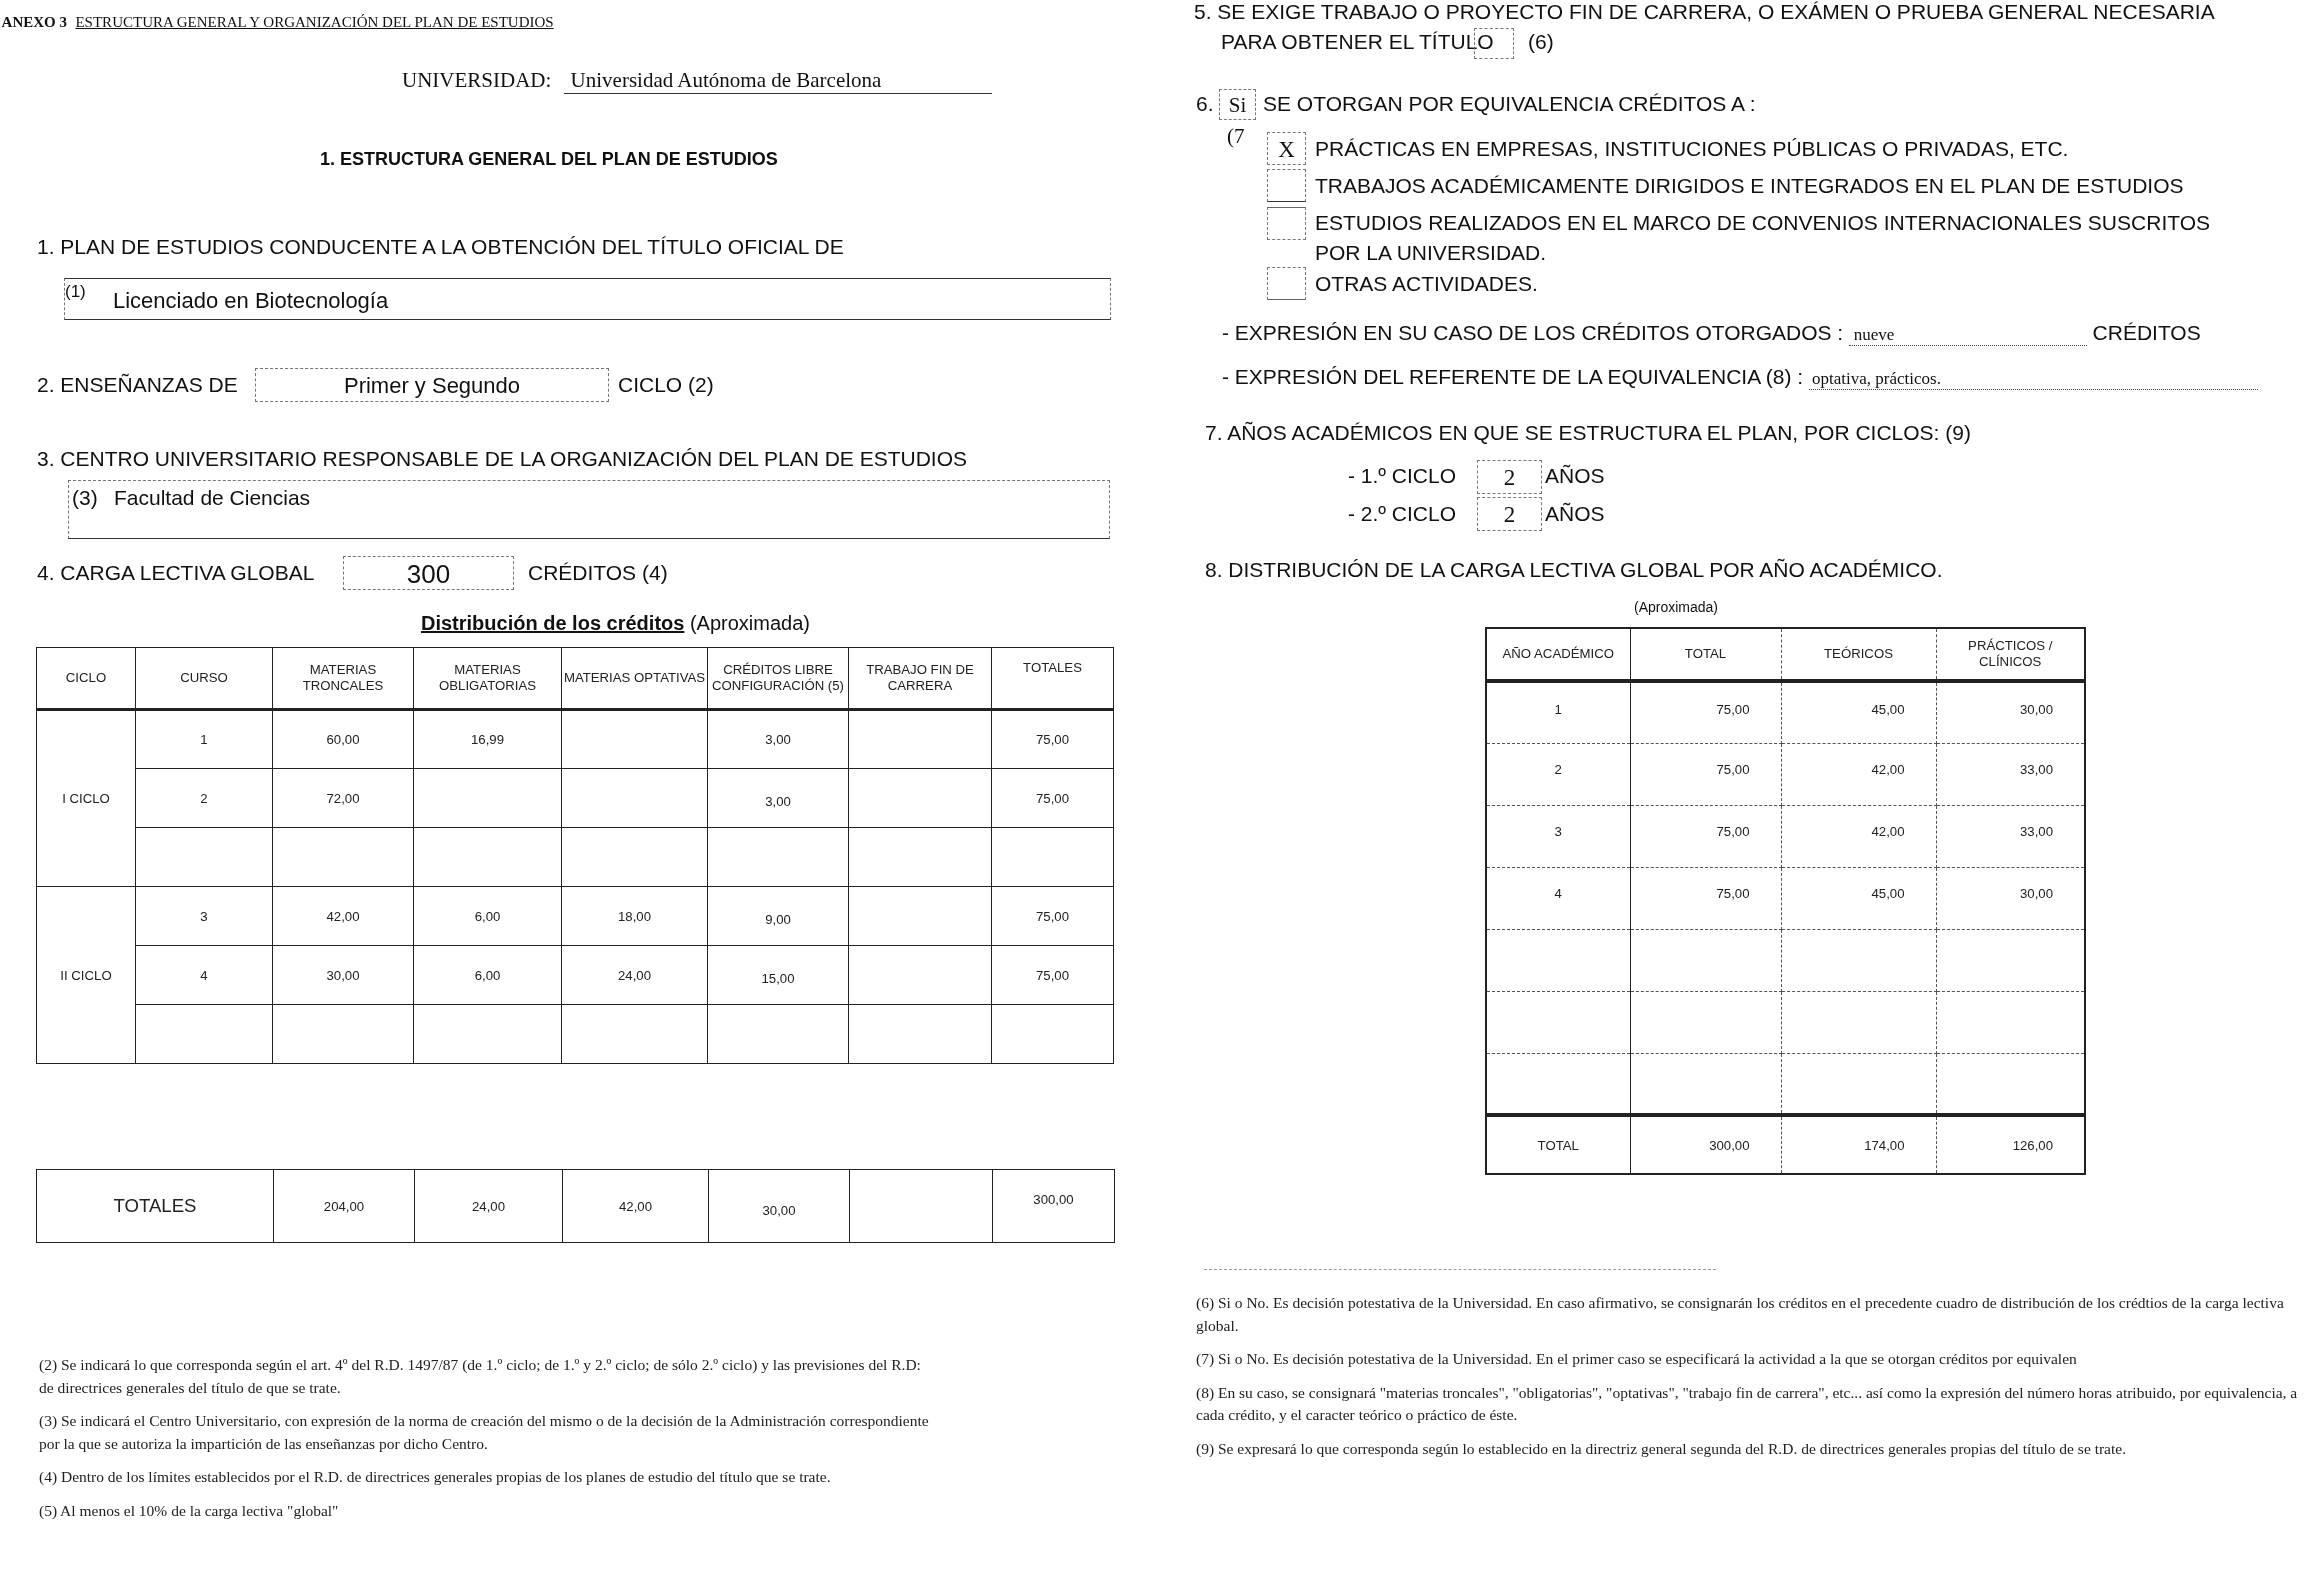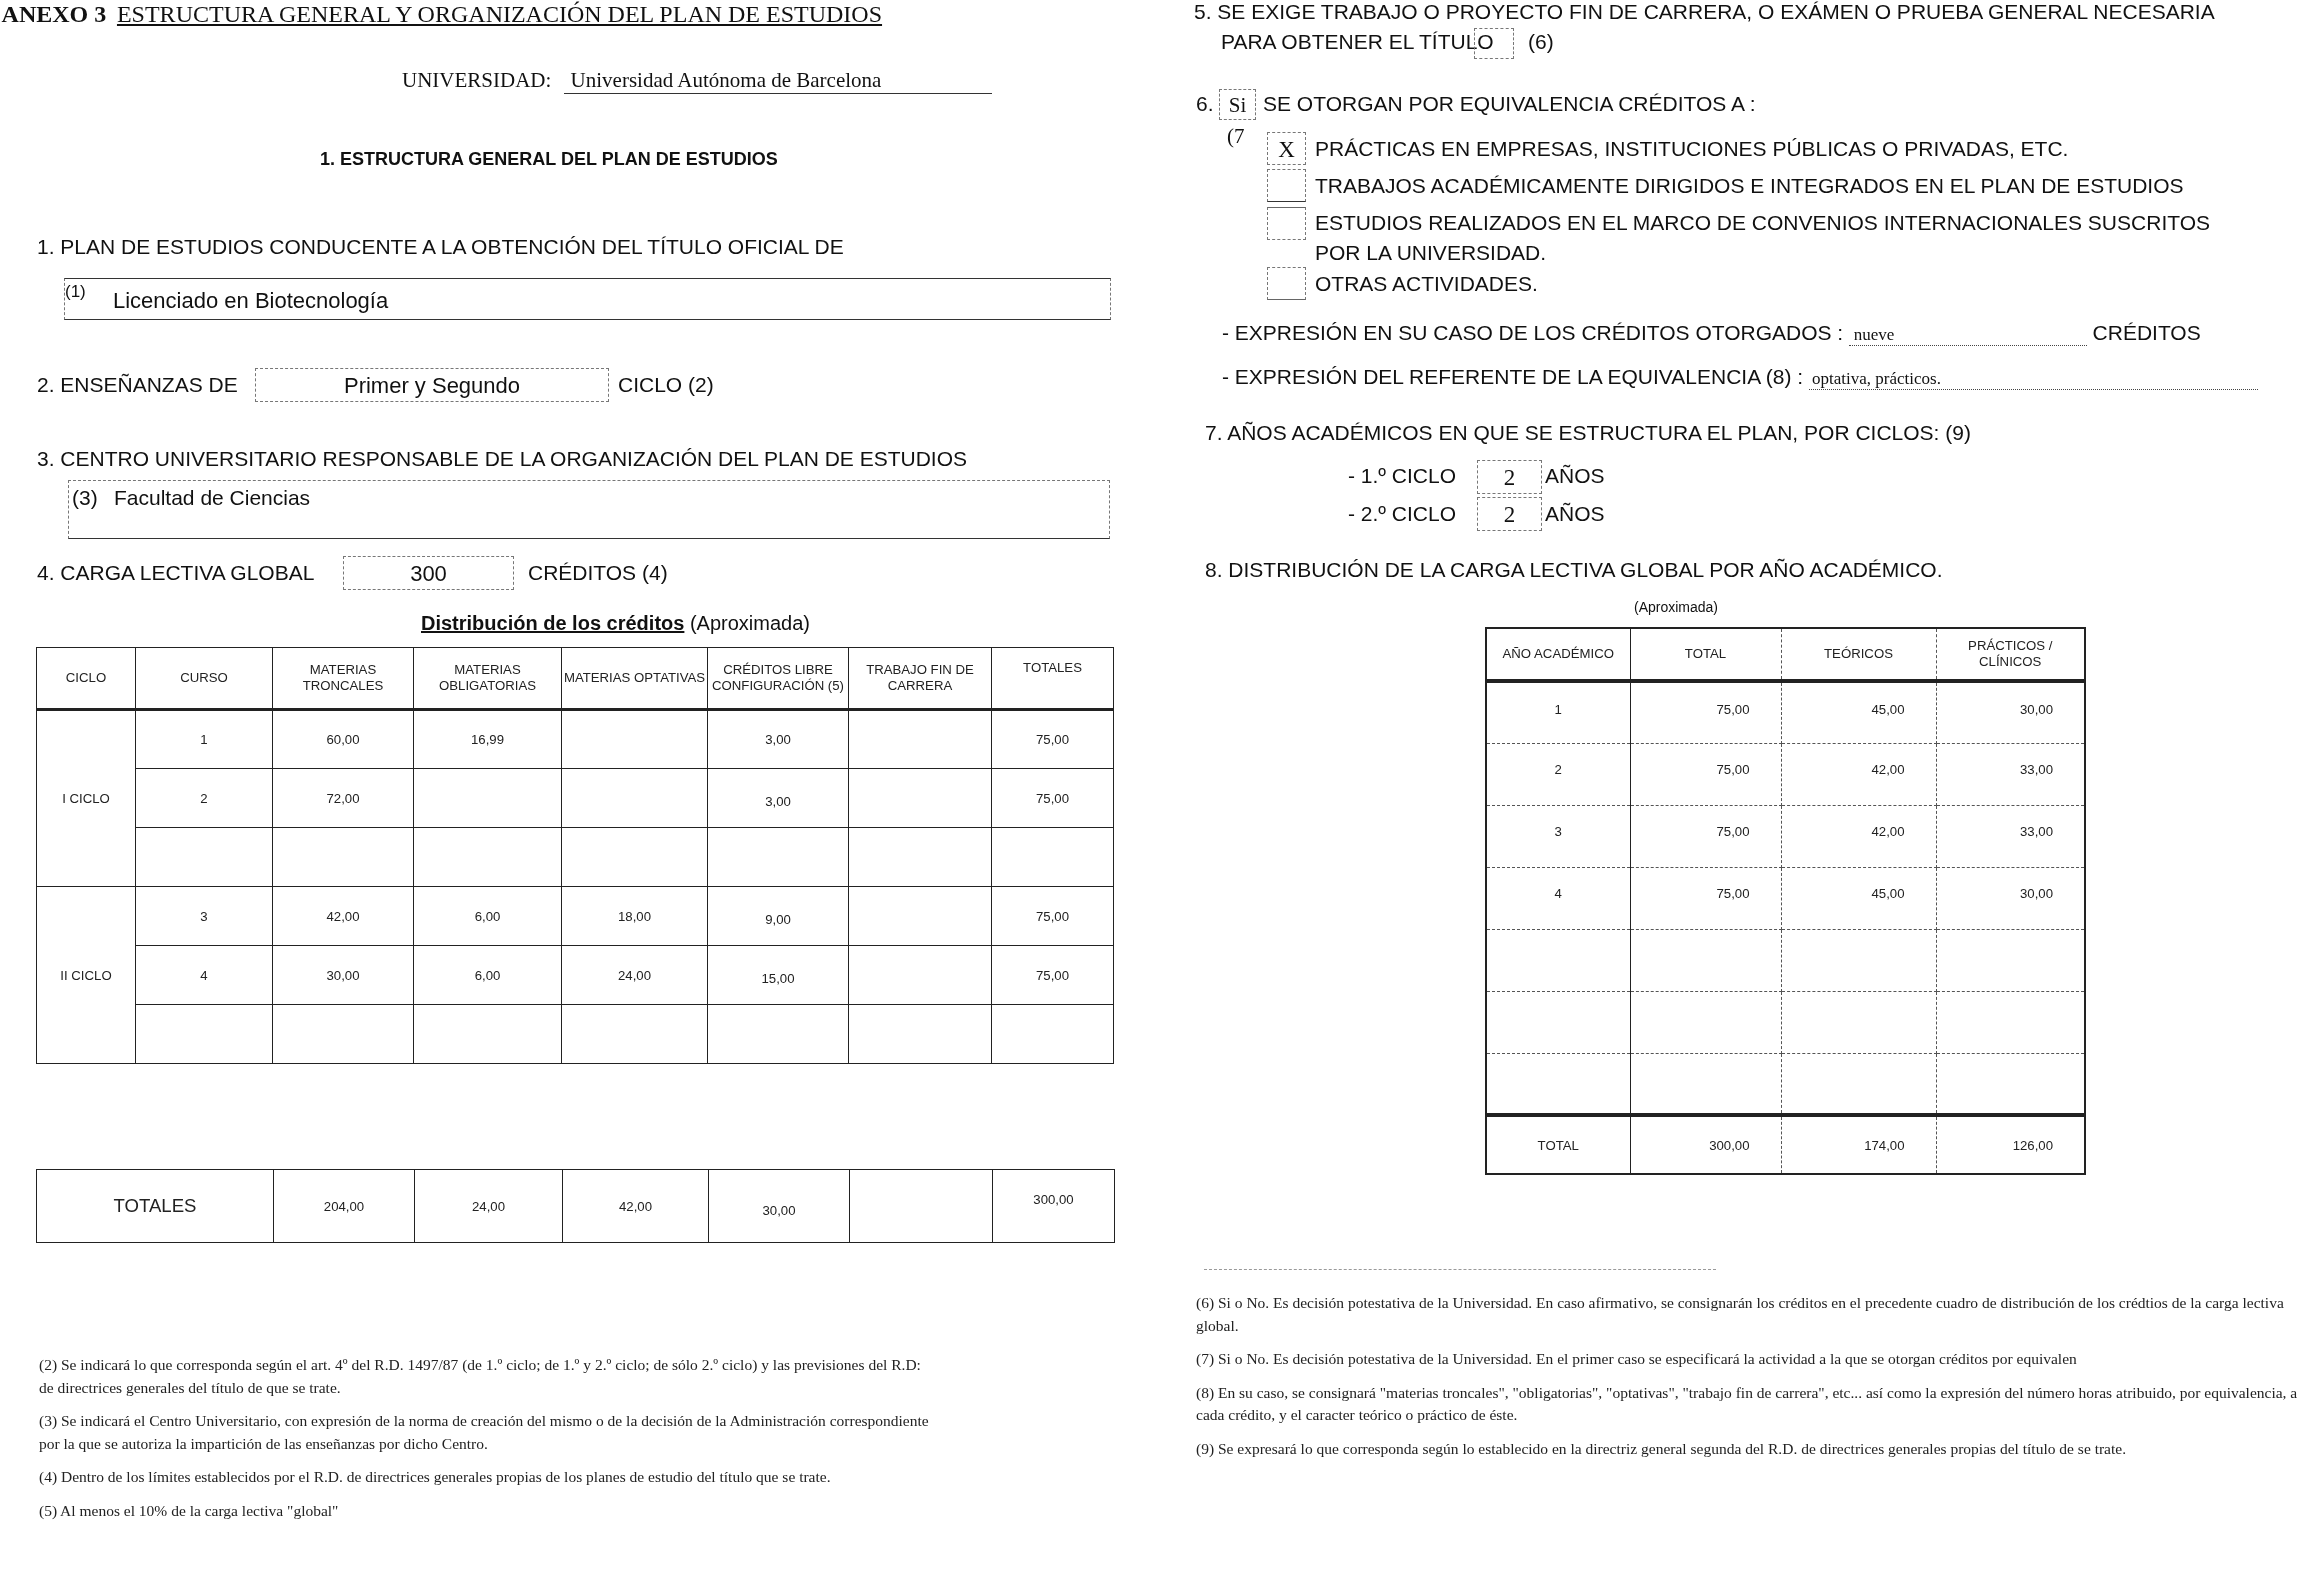--- a/index.html
+++ b/index.html
@@ -28,21 +28,21 @@
   .yt td.c0, .yt th.c0 { border-right: 1.9px solid #222; }
 
   .fn { font-family: "Liberation Serif", serif; font-size: 15.5px; line-height: 22.5px; color: #222; }
   .fn p { margin: 0 0 11px 0; }
 </style>
 </head>
 <body>
 
 <div>
 
-  <div class="abs serif" style="left:1.6px; top:1px; font-size:24px; white-space:nowrap;">
+  <div class="abs serif" style="left:1.6px; top:14px; font-size:15px; white-space:nowrap;">
     <b>ANEXO 3</b>
     <span class="u" style="margin-left:4.7px;">ESTRUCTURA GENERAL Y ORGANIZACIÓN DEL PLAN DE ESTUDIOS</span>
   </div>
 
   <div class="abs serif" style="left:402px; top:68px; font-size:21px; white-space:nowrap;">
     <span>UNIVERSIDAD:</span>
     <span style="display:inline-block; width:421px; border-bottom:1.6px solid #333; margin-left:7.8px; padding-left:6.2px;">Universidad Autónoma de Barcelona</span>
   </div>
 
   <div class="abs sans" style="left:320px; top:149px; font-size:18px; font-weight:bold; white-space:nowrap;">1. ESTRUCTURA GENERAL DEL PLAN DE ESTUDIOS</div>
@@ -57,21 +57,21 @@
   <div class="abs dashbox" style="left:255px; top:368px; width:354px; height:34px; text-align:center; font-size:22px; line-height:34px;">Primer y Segundo</div>
   <div class="abs lbl" style="left:618px; top:373px;">CICLO  (2)</div>
 
   <div class="abs lbl" style="left:37px; top:447px;">3. CENTRO UNIVERSITARIO RESPONSABLE DE LA ORGANIZACIÓN DEL PLAN DE ESTUDIOS</div>
   <div class="abs dashbox" style="left:68px; top:480px; width:1042px; height:59px; border-bottom:1.6px solid #333;">
     <span class="abs" style="left:3.1px; top:4.7px; font-size:21px; white-space:nowrap;">(3)</span>
     <span class="abs" style="left:45px; top:4.7px; font-size:21px; white-space:nowrap;">Facultad de Ciencias</span>
   </div>
 
   <div class="abs lbl" style="left:37px; top:561px;">4. CARGA LECTIVA GLOBAL</div>
-  <div class="abs dashbox" style="left:343px; top:556px; width:171px; height:34px; text-align:center; font-size:22px; line-height:34px;">300</div>
+  <div class="abs dashbox" style="left:343px; top:556px; width:171px; height:34px; text-align:center; font-size:26px; line-height:34px;">300</div>
   <div class="abs lbl" style="left:528px; top:561px;">CRÉDITOS  (4)</div>
 
   <div class="abs" style="left:421px; top:612px; font-size:20px; white-space:nowrap;">
     <b class="u">Distribución de los créditos</b>
     <span>(Aproximada)</span>
   </div>
 
   <table class="ct abs" style="left:36px; top:647px; width:1077px;">
     <colgroup>
       <col style="width:99px">

